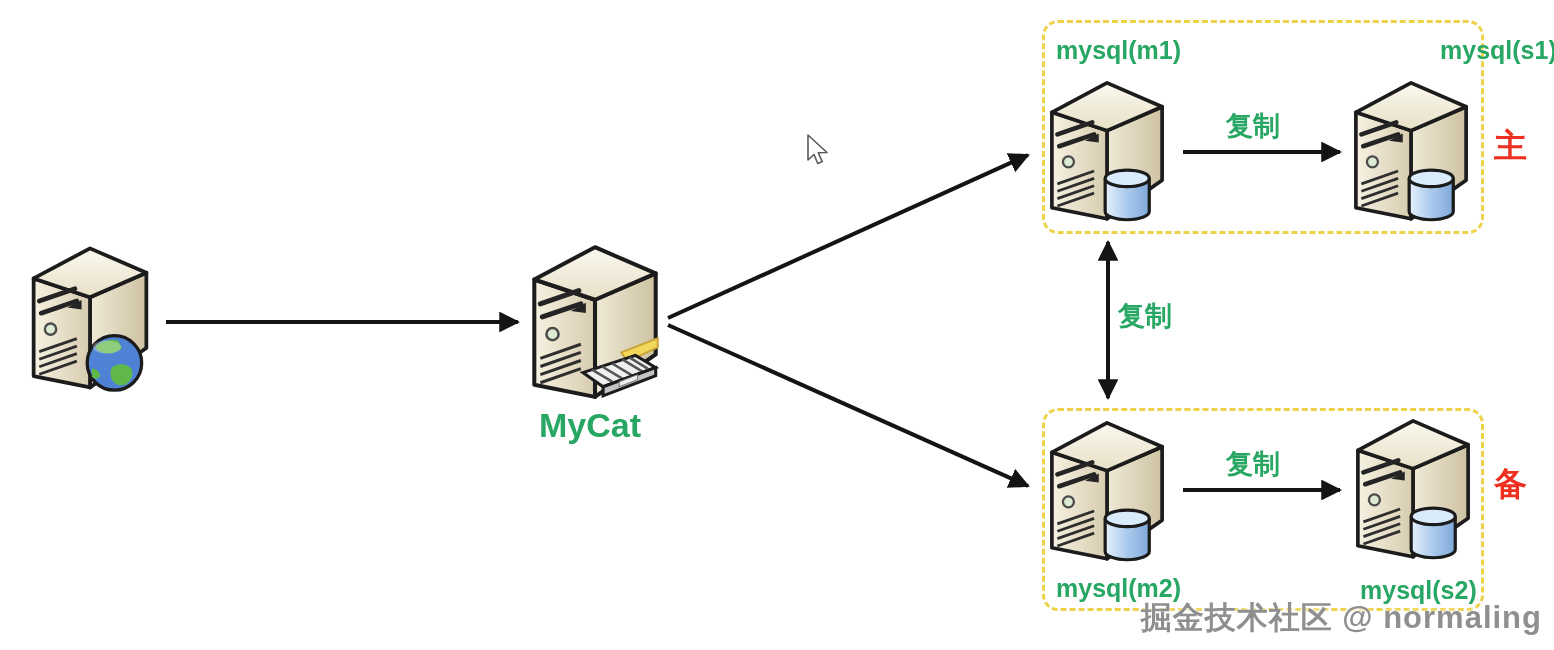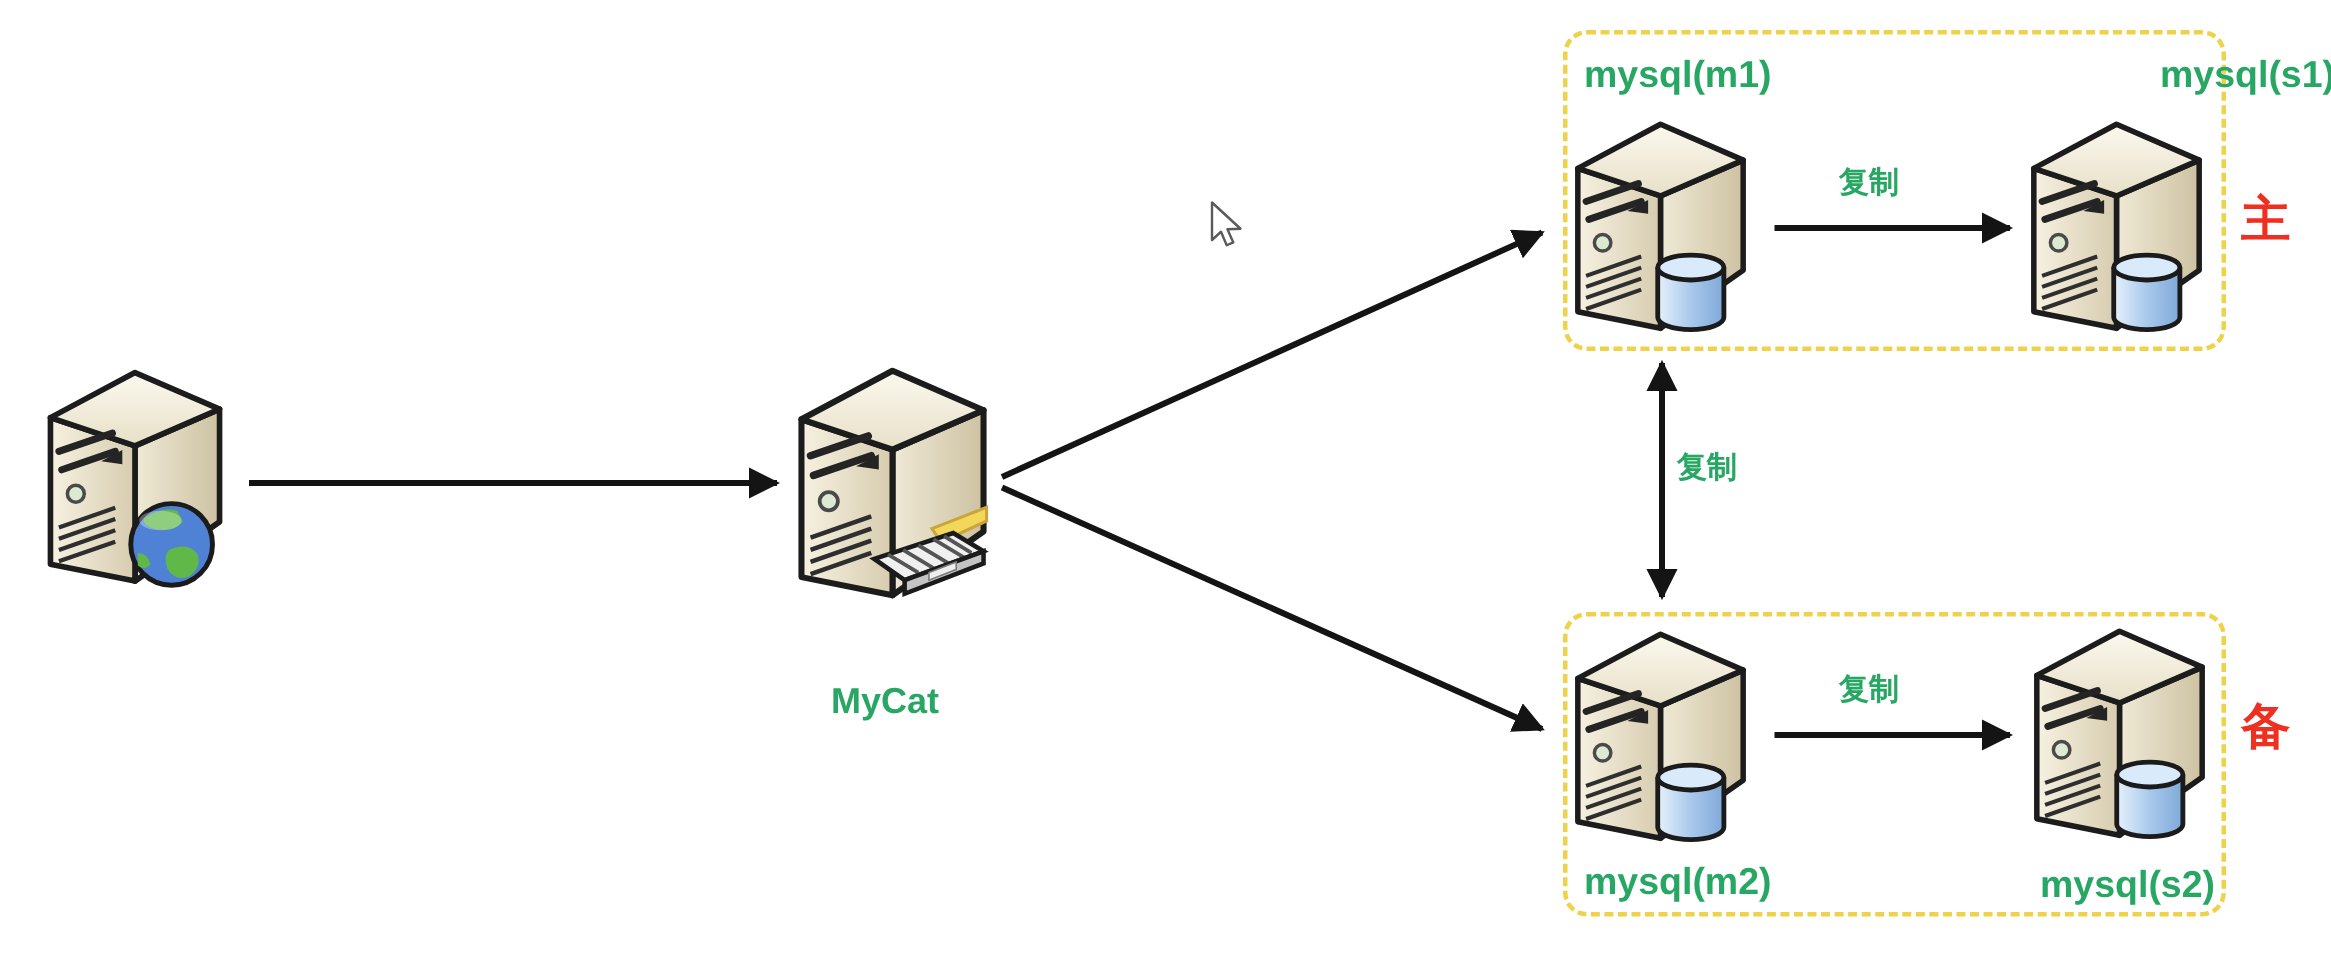--- a/index.html
+++ b/index.html
@@ -16,21 +16,21 @@
   .group-box{
     position:absolute;z-index:0;border:3px dashed var(--groupBorder,#edd24a);
     border-radius:16px;background:transparent;
   }
   .watermark{
     position:absolute;z-index:4;right:12px;top:597px;font-size:31px;font-weight:bold;
     color:var(--watermark,#8f8f8f);letter-spacing:1px;
     text-shadow:0 1px 2px rgba(255,255,255,.95),0 0 6px rgba(255,255,255,.85);
   }
   .cursor{position:absolute;z-index:5;}
-  .fs27{font-size:20px;} .fs26{font-size:24px;margin-top:48px;} .fs25{font-size:25px;}
+  .fs27{font-size:27px;} .fs26{font-size:34px;} .fs25{font-size:25px;}
 </style>
 </head>
 <body>
 
 <div class="canvas">
 
   <div class="group-box" style="left:1042px;top:20px;width:436px;height:208px;"></div>
   <div class="group-box" style="left:1042px;top:408px;width:436px;height:197px;"></div>
 
   <svg class="edges" viewBox="0 0 1554 650">
@@ -265,13 +265,14 @@
   <ellipse cx="88" cy="118" rx="24" ry="9" fill="#d9ebfb" stroke="#1b1b1b" stroke-width="3.5"></ellipse>
       </svg>
     </div>
   <div class="lbl fs25" style="left:1360px;top:576px;">mysql(s2)</div>
   <div class="role" style="left:1494px;top:462px;">备</div>
 
   <svg class="cursor" style="left:806px;top:134px;" width="24" height="32" viewBox="0 0 24 32">
     <path d="M2,1 L2,26 L8,20.5 L11.8,29.5 L16.2,27.6 L12.3,18.8 L21,18.5 Z" fill="#ffffff" stroke="#5a5a5a" stroke-width="1.6" stroke-linejoin="round"></path>
   </svg>
 
+  <div class="watermark">掘金技术社区 @ normaling</div>
 </div>
 
 </body></html>

